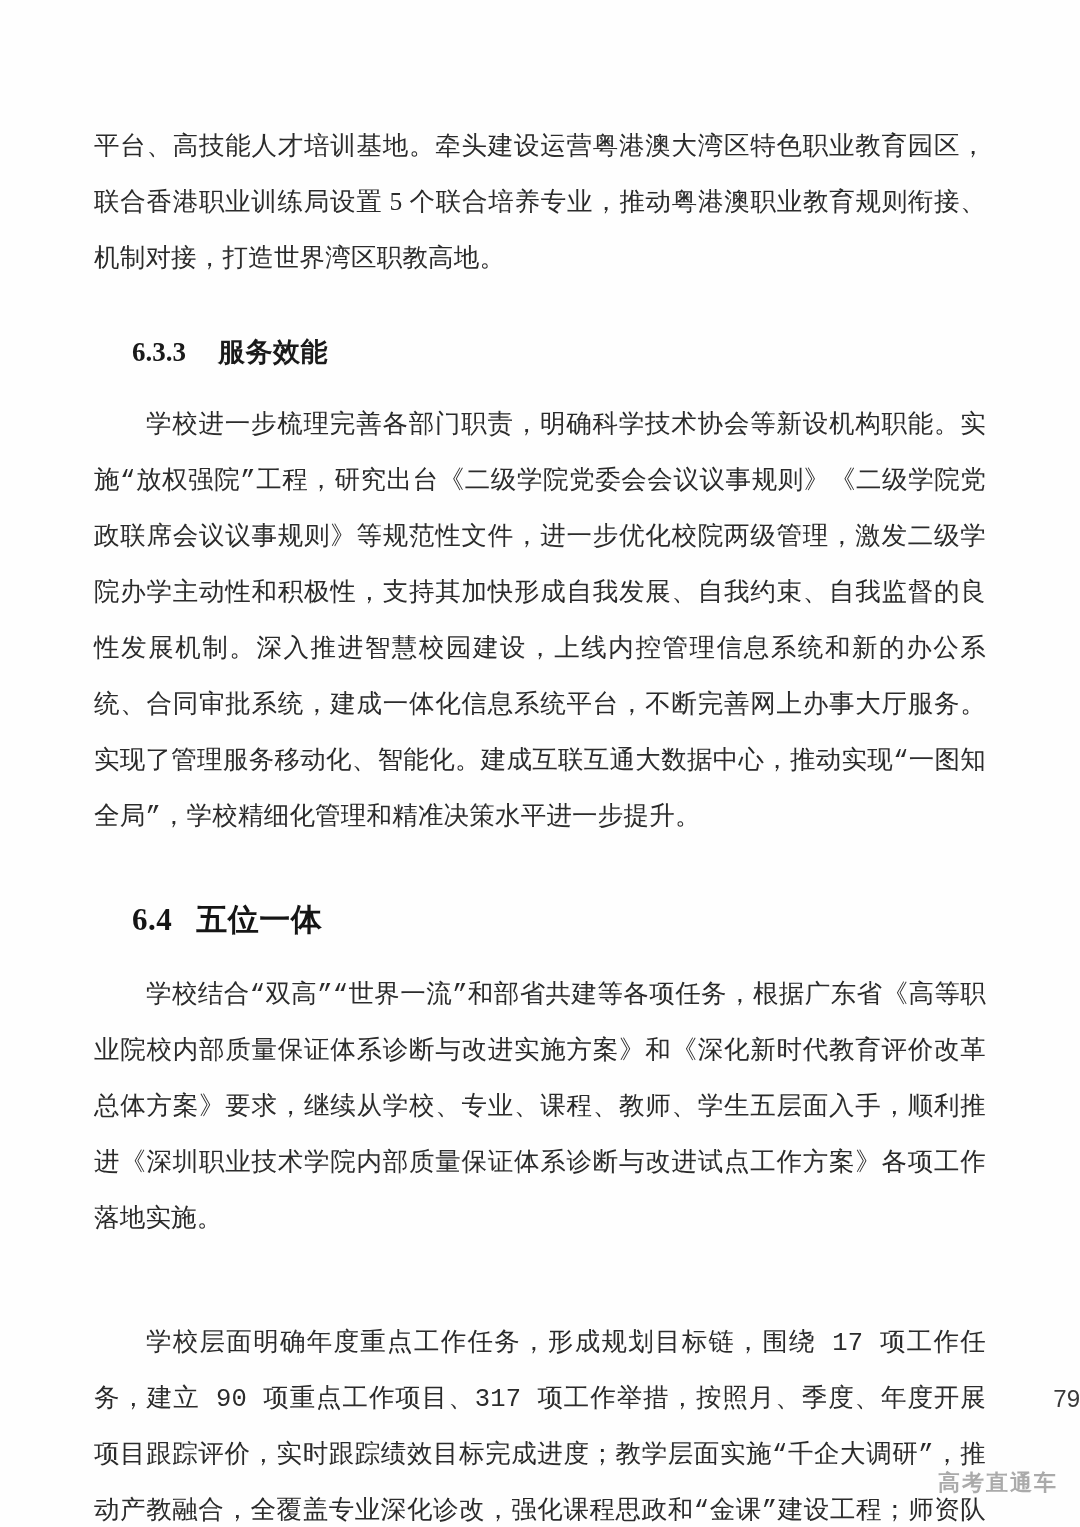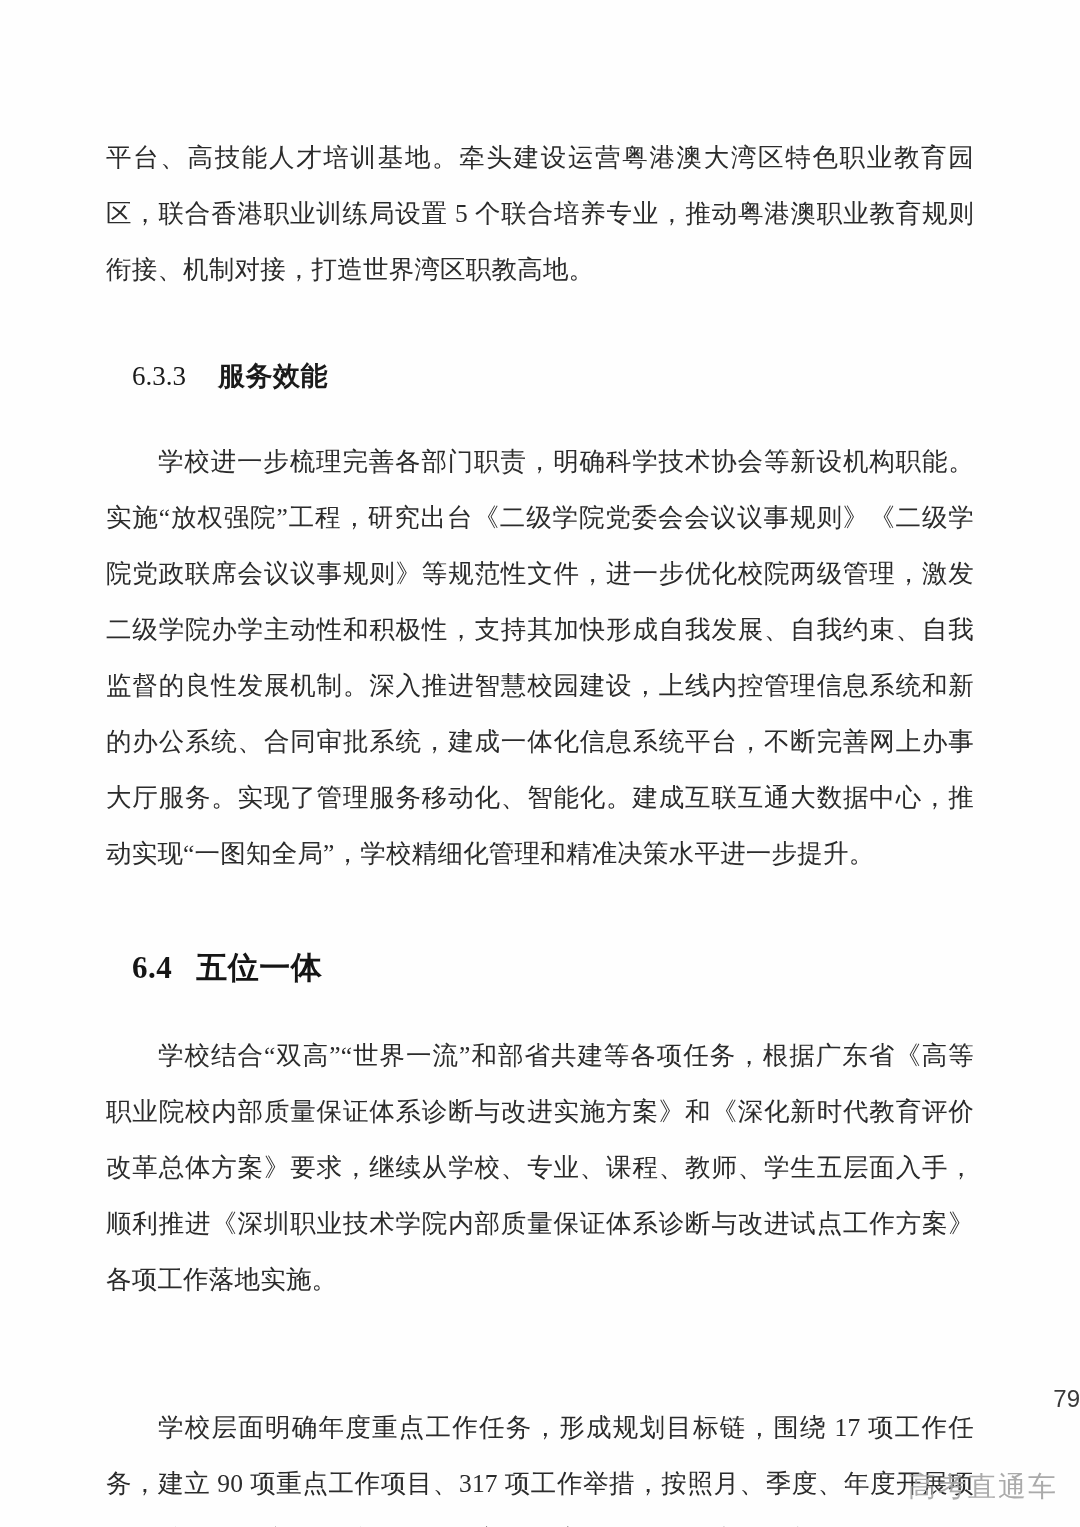--- a/index.html
+++ b/index.html
@@ -33,43 +33,44 @@
 
   
   .para {
     font-family: "Liberation Serif", "DejaVu Serif", serif;
     font-size: 25.5px;
     line-height: 56px;
     text-align: justify;
     text-justify: inter-character;
     color: #2b2b2b;
     letter-spacing: 0.2px;
-    margin: 12px;
+    margin: 0;
   }
   .para.indent {
     text-indent: 52px;
+    font-family: Liberation Mono, monospace;
   }
   .para.cont {
     text-indent: 0;
   }
 
   
   .h-sub {            
     font-family: "Liberation Sans", "DejaVu Sans", sans-serif;
     font-weight: bold;
     font-size: 27px;
     line-height: 40px;
     color: #1a1a1a;
     margin: 0;
     padding-left: 38px;
     letter-spacing: 0.5px;
   }
   .h-sub .num {
     font-family: "Liberation Serif", "DejaVu Serif", serif;
-    font-weight: normal;
+    font-weight: bold;
     letter-spacing: 0px;
     text-align: right;
   }
   .h-sub .txt {
     margin-left: 32px;
   }
 
   .h-main {           
     font-family: "Liberation Sans", "DejaVu Sans", sans-serif;
     font-weight: bold;
@@ -106,25 +107,26 @@
     font-family: "Liberation Sans", "DejaVu Sans", sans-serif;
     font-size: 24px;
     color: #3a3a3a;
   }
 
   .watermark {
     position: absolute;
     right: 22px;
     top: 1468px;
     font-family: "Liberation Sans", "DejaVu Sans", sans-serif;
-    font-size: 28px;
+    font-size: 22px;
     letter-spacing: 2px;
     color: #a6a6a6;
     opacity: 0.95;
     user-select: none;
+    font-weight: bold;
   }
 </style>
 </head>
 <body>
 
 <div class="page">
 
   <div class="content">
 
     <p class="para cont">平台、高技能人才培训基地。牵头建设运营粤港澳大湾区特色职业教育园区，联合香港职业训练局设置 5 个联合培养专业，推动粤港澳职业教育规则衔接、机制对接，打造世界湾区职教高地。</p>

